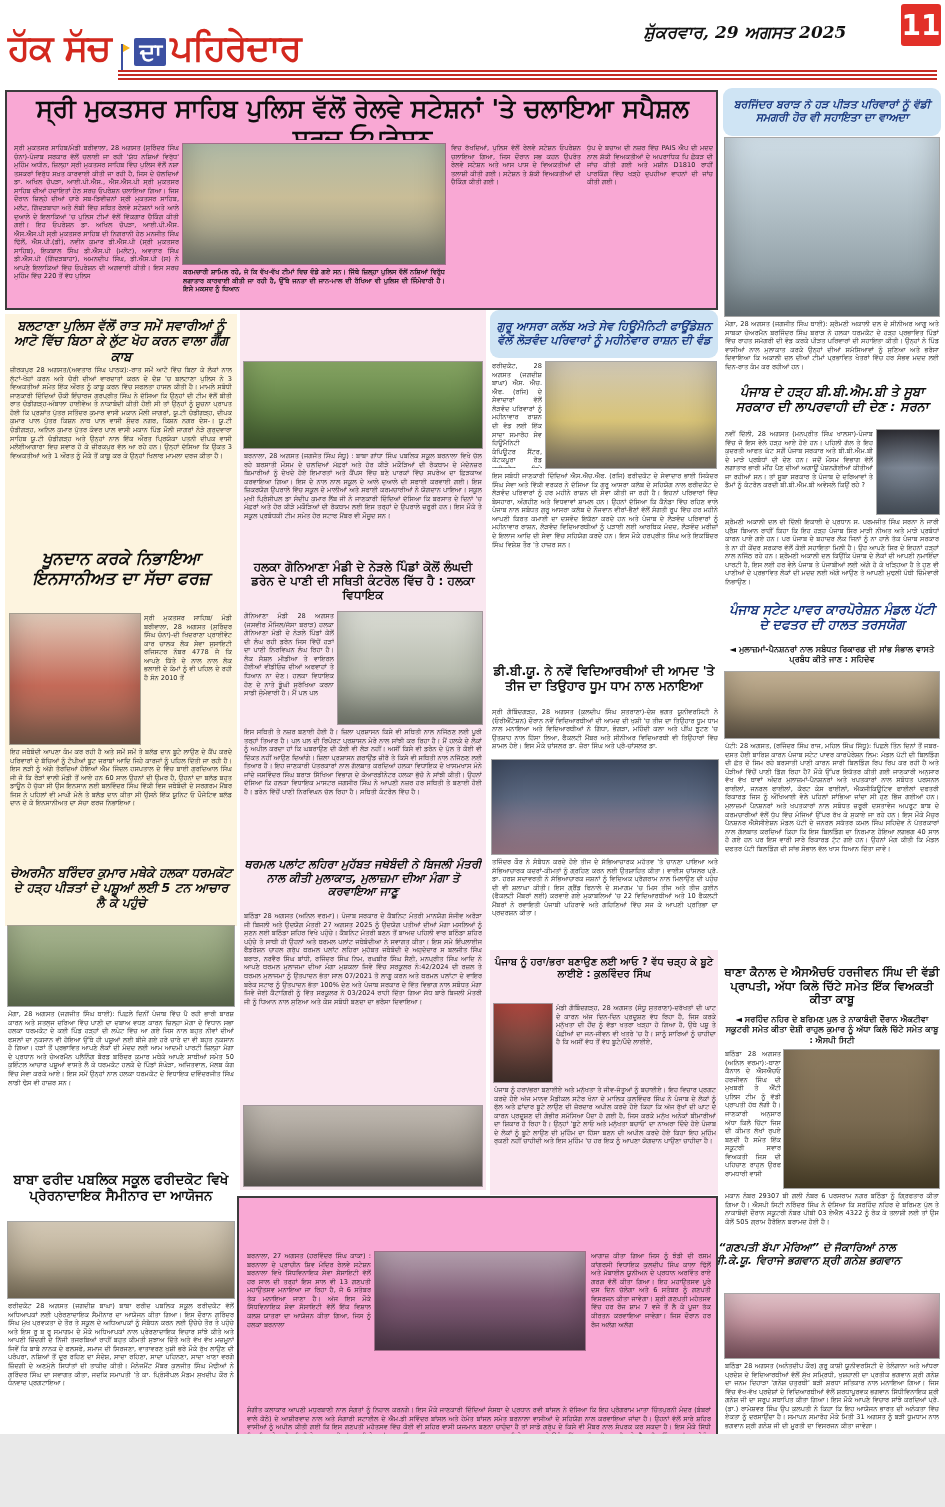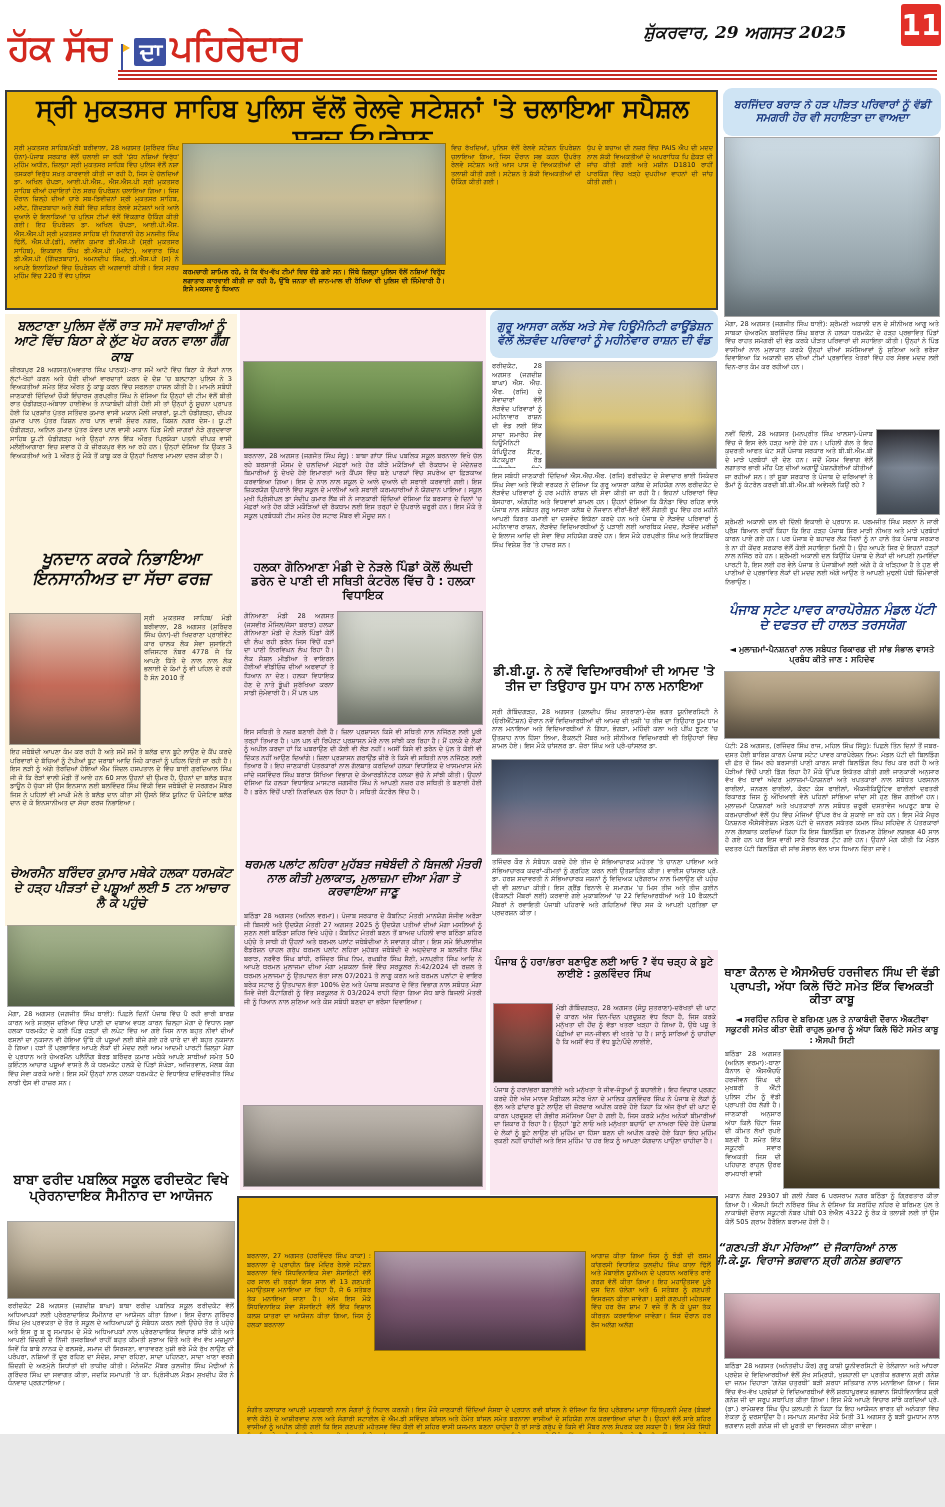--- a/index.html
+++ b/index.html
@@ -6,21 +6,21 @@
   #canvas{position:relative;width:945px;height:1434px;background:#ffffff;overflow:hidden;
           font-family:"DejaVu Sans","Liberation Sans",sans-serif;color:#1a1a1a;}
   .abs{position:absolute;}
   .body-text{font-size:6.6px;line-height:1.3;text-align:justify;color:#222;overflow:hidden;word-break:break-word;}
   .headline{font-weight:bold;text-align:center;line-height:1.18;color:#0d0d0d;overflow:hidden;}
   .ital{font-style:italic;}
   .blue-head{color:#16357e;}
   .blue-box{background:#cfe4f4;border-radius:9px;display:flex;align-items:center;justify-content:center;padding:2px 4px;box-sizing:border-box;}
   .photo{background:#9a9a9a;outline:1px solid rgba(0,0,0,.35);box-shadow:inset 0 -18px 30px rgba(0,0,0,.25);}
   .caption{font-size:6.6px;line-height:1.3;font-weight:bold;text-align:justify;color:#111;overflow:hidden;}
-  .story-box{border:2px solid #3c3c3c;background:#eab308;box-sizing:border-box;}
+  .story-box{border:2px solid #3c3c3c;background:#f9a8d4;box-sizing:border-box;}
   .cream{background:#fdf4df;}
   .pink{background:#fae7f0;}
   .subhead{font-size:8.2px;font-weight:bold;text-align:center;line-height:1.25;color:#111;overflow:hidden;}
   .rule{background:#c62b22;height:2px;margin-bottom:2px;}
   .masthead{color:#d3281e;font-weight:bold;font-size:36px;line-height:1;display:flex;align-items:flex-end;gap:4px;letter-spacing:-1px;}
   .masthead .da{background:#3c50a2;color:#fff;font-size:24px;padding:2px 5px;border-radius:2px;position:relative;}
   .pagebox{background:#e23028;color:#fff;font-weight:bold;font-size:28px;display:flex;align-items:center;justify-content:center;border-radius:3px;}
   .datetxt{font-family:"DejaVu Serif","Liberation Serif",serif;font-weight:bold;font-style:italic;font-size:17px;text-align:center;color:#111;}
   .cmyk{display:flex;gap:2px;}
   .cmyk span{width:13px;height:15px;display:block;border-radius:2px;}
@@ -100,20 +100,21 @@
   <div class="abs photo" style="left:494px;top:1004px;width:58px;height:78px;background:linear-gradient(180deg,#b0473f 0%,#7d4a41 45%,#4e3a34 100%);"></div>
   <div class="abs body-text" style="left:556px;top:1004px;width:160px;height:78px;">ਮੰਡੀ ਗੋਬਿੰਦਗੜ੍ਹ, 28 ਅਗਸਤ (ਸੰਧੂ ਸੁਤਰਾਣਾ)-ਦਰੱਖਤਾਂ ਦੀ ਘਾਟ ਦੇ ਕਾਰਨ ਅੱਜ ਦਿਨ-ਦਿਨ ਪ੍ਰਦੂਸ਼ਣ ਵੱਧ ਰਿਹਾ ਹੈ, ਜਿਸ ਕਰਕੇ ਮਨੁੱਖਤਾ ਦੀ ਹੋਂਦ ਨੂੰ ਵੱਡਾ ਖਤਰਾ ਖੜ੍ਹਾ ਹੋ ਗਿਆ ਹੈ, ਉਥੇ ਪਸ਼ੂ ਤੇ ਪੰਛੀਆਂ ਦਾ ਜਨ-ਜੀਵਨ ਵੀ ਖਤਰੇ 'ਚ ਹੈ। ਸਾਨੂੰ ਸਾਰਿਆਂ ਨੂੰ ਚਾਹੀਦਾ ਹੈ ਕਿ ਅਸੀਂ ਵੱਧ ਤੋਂ ਵੱਧ ਬੂਟੇ/ਪੌਦੇ ਲਾਈਏ,</div>
   <div class="abs body-text" style="left:494px;top:1086px;width:222px;height:104px;">ਪੰਜਾਬ ਨੂੰ ਹਰਾ/ਭਰਾ ਬਣਾਈਏ ਅਤੇ ਮਨੁੱਖਤਾ ਤੇ ਜੀਵ-ਜੰਤੂਆਂ ਨੂੰ ਬਚਾਈਏ। ਇਹ ਵਿਚਾਰ ਪ੍ਰਗਟ ਕਰਦੇ ਹੋਏ ਅੱਜ ਮਾਨਵ ਮੈਡੀਕਲ ਸਟੋਰ ਖੰਨਾ ਦੇ ਮਾਲਿਕ ਕੁਲਵਿੰਦਰ ਸਿੰਘ ਨੇ ਪੰਜਾਬ ਦੇ ਲੋਕਾਂ ਨੂੰ ਫੁੱਲ ਅਤੇ ਛਾਂਦਾਰ ਬੂਟੇ ਲਾਉਣ ਦੀ ਜ਼ੋਰਦਾਰ ਅਪੀਲ ਕਰਦੇ ਹੋਏ ਕਿਹਾ ਕਿ ਅੱਜ ਰੁੱਖਾਂ ਦੀ ਘਾਟ ਦੇ ਕਾਰਨ ਪ੍ਰਦੂਸ਼ਣ ਦੀ ਗੰਭੀਰ ਸਮੱਸਿਆ ਪੈਦਾ ਹੋ ਗਈ ਹੈ, ਜਿਸ ਕਰਕੇ ਮਨੁੱਖ ਅਨੇਕਾਂ ਬੀਮਾਰੀਆਂ ਦਾ ਸ਼ਿਕਾਰ ਹੋ ਰਿਹਾ ਹੈ। ਉਨ੍ਹਾਂ 'ਬੂਟੇ ਲਾਓ ਅਤੇ ਮਨੁੱਖਤਾ ਬਚਾਓ' ਦਾ ਨਾਅਰਾ ਦਿੰਦੇ ਹੋਏ ਪੰਜਾਬ ਦੇ ਲੋਕਾਂ ਨੂੰ ਬੂਟੇ ਲਾਉਣ ਦੀ ਮੁਹਿੰਮ ਦਾ ਹਿੱਸਾ ਬਣਨ ਦੀ ਅਪੀਲ ਕਰਦੇ ਹੋਏ ਕਿਹਾ ਇਹ ਮੁਹਿੰਮ ਰੁਕਣੀ ਨਹੀਂ ਚਾਹੀਦੀ ਅਤੇ ਇਸ ਮੁਹਿੰਮ 'ਚ ਹਰ ਇਕ ਨੂੰ ਆਪਣਾ ਯੋਗਦਾਨ ਪਾਉਣਾ ਚਾਹੀਦਾ ਹੈ।</div>
 
   <div class="abs blue-box" style="left:723px;top:88px;width:218px;height:48px;">
     <div class="headline ital blue-head" style="font-size:11px;width:100%;">ਬਰਜਿੰਦਰ ਬਰਾੜ ਨੇ ਹੜ ਪੀੜਤ ਪਰਿਵਾਰਾਂ ਨੂੰ ਵੰਡੀ ਸਮਗਰੀ ਹੋਰ ਵੀ ਸਹਾਇਤਾ ਦਾ ਵਾਅਦਾ</div>
   </div>
   <div class="abs photo" style="left:725px;top:138px;width:214px;height:178px;background:linear-gradient(180deg,#cfdde6 0%,#aebcc3 45%,#7f8d94 100%);"></div>
   <div class="abs body-text" style="left:725px;top:320px;width:214px;height:62px;">ਮੋਗਾ, 28 ਅਗਸਤ (ਜਗਜੀਤ ਸਿੰਘ ਥਾਈ): ਸ਼੍ਰੋਮਣੀ ਅਕਾਲੀ ਦਲ ਦੇ ਸੀਨੀਅਰ ਆਗੂ ਅਤੇ ਸਾਬਕਾ ਚੇਅਰਮੈਨ ਬਰਜਿੰਦਰ ਸਿੰਘ ਬਰਾੜ ਨੇ ਹਲਕਾ ਧਰਮਕੋਟ ਦੇ ਹੜ੍ਹ ਪ੍ਰਭਾਵਿਤ ਪਿੰਡਾਂ ਵਿੱਚ ਰਾਹਤ ਸਮੱਗਰੀ ਦੀ ਵੰਡ ਕਰਕੇ ਪੀੜਤ ਪਰਿਵਾਰਾਂ ਦੀ ਸਹਾਇਤਾ ਕੀਤੀ। ਉਨ੍ਹਾਂ ਨੇ ਪਿੰਡ ਵਾਸੀਆਂ ਨਾਲ ਮੁਲਾਕਾਤ ਕਰਕੇ ਉਨ੍ਹਾਂ ਦੀਆਂ ਸਮੱਸਿਆਵਾਂ ਨੂੰ ਸੁਣਿਆ ਅਤੇ ਭਰੋਸਾ ਦਿਵਾਇਆ ਕਿ ਅਕਾਲੀ ਦਲ ਦੀਆਂ ਟੀਮਾਂ ਪ੍ਰਭਾਵਿਤ ਖੇਤਰਾਂ ਵਿੱਚ ਹਰ ਸੰਭਵ ਮਦਦ ਲਈ ਦਿਨ-ਰਾਤ ਕੰਮ ਕਰ ਰਹੀਆਂ ਹਨ।</div>
 
+  <div class="abs headline ital" style="left:723px;top:384px;width:218px;height:44px;font-size:13px;">ਪੰਜਾਬ ਦੇ ਹੜ੍ਹ ਬੀ.ਬੀ.ਐਮ.ਬੀ ਤੇ ਸੂਬਾ ਸਰਕਾਰ ਦੀ ਲਾਪਰਵਾਹੀ ਦੀ ਦੇਣ : ਸਰਨਾ</div>
   <div class="abs body-text" style="left:725px;top:430px;width:148px;height:84px;">ਨਵੀਂ ਦਿੱਲੀ, 28 ਅਗਸਤ (ਮਨਪ੍ਰੀਤ ਸਿੰਘ ਖਾਲਸਾ)-ਪੰਜਾਬ ਵਿੱਚ ਜੋ ਇਸ ਵੇਲੇ ਹੜ੍ਹ ਆਏ ਹੋਏ ਹਨ। ਪਹਿਲੀ ਗੱਲ ਤੇ ਇਹ ਕੁਦਰਤੀ ਆਫਤ ਘੱਟ ਸਗੋਂ ਪੰਜਾਬ ਸਰਕਾਰ ਅਤੇ ਬੀ.ਬੀ.ਐਮ.ਬੀ ਦੇ ਮਾੜੇ ਪ੍ਰਬੰਧਾਂ ਦੀ ਦੇਣ ਹਨ। ਜਦੋਂ ਮੌਸਮ ਵਿਭਾਗ ਵੱਲੋਂ ਲਗਾਤਾਰ ਭਾਰੀ ਮੀਂਹ ਪੈਣ ਦੀਆਂ ਅਗਾਊਂ ਪੇਸ਼ਨਗੋਈਆਂ ਕੀਤੀਆਂ ਜਾ ਰਹੀਆਂ ਸਨ। ਤਾਂ ਸੂਬਾ ਸਰਕਾਰ ਤੇ ਪੰਜਾਬ ਦੇ ਦਰਿਆਵਾਂ ਤੇ ਡੈਮਾਂ ਨੂੰ ਕੰਟਰੋਲ ਕਰਦੀ ਬੀ.ਬੀ.ਐਮ.ਬੀ ਅਵੇਸਲੇ ਕਿਉਂ ਰਹੇ ?</div>
   <div class="abs photo" style="left:877px;top:430px;width:62px;height:84px;background:linear-gradient(180deg,#2e2e34 0%,#7e8896 45%,#56606c 100%);"></div>
   <div class="abs body-text" style="left:725px;top:518px;width:214px;height:82px;">ਸ਼੍ਰੋਮਣੀ ਅਕਾਲੀ ਦਲ ਦੀ ਦਿੱਲੀ ਇਕਾਈ ਦੇ ਪ੍ਰਧਾਨ ਸ. ਪਰਮਜੀਤ ਸਿੰਘ ਸਰਨਾ ਨੇ ਜਾਰੀ ਪ੍ਰੈਸ ਬਿਆਨ ਰਾਹੀਂ ਕਿਹਾ ਕਿ ਇਹ ਹੜ੍ਹ ਪੰਜਾਬ ਸਿਰ ਮਾੜੀ ਨੀਅਤ ਅਤੇ ਮਾੜੇ ਪ੍ਰਬੰਧਾਂ ਕਾਰਨ ਪਾਏ ਗਏ ਹਨ। ਪਰ ਪੰਜਾਬ ਦੇ ਬਹਾਦਰ ਲੋਕ ਜਿਨਾਂ ਨੂੰ ਨਾ ਹਾਲੇ ਤੱਕ ਪੰਜਾਬ ਸਰਕਾਰ ਤੇ ਨਾ ਹੀ ਕੇਂਦਰ ਸਰਕਾਰ ਵੱਲੋਂ ਕੋਈ ਸਹਾਇਤਾ ਮਿਲੀ ਹੈ। ਉਹ ਆਪਣੇ ਸਿਰ ਦੇ ਇਹਨਾਂ ਹੜ੍ਹਾਂ ਨਾਲ ਨਜਿੱਠ ਰਹੇ ਹਨ। ਸ਼੍ਰੋਮਣੀ ਅਕਾਲੀ ਦਲ ਕਿਉਂਕਿ ਪੰਜਾਬ ਦੇ ਲੋਕਾਂ ਦੀ ਆਪਣੀ ਨੁਮਾਇੰਦਾ ਪਾਰਟੀ ਹੈ, ਇਸ ਲਈ ਹਰ ਵੇਲੇ ਪੰਜਾਬ ਤੇ ਪੰਜਾਬੀਆਂ ਲਈ ਅੱਗੇ ਹੋ ਕੇ ਖੜ੍ਹਿਆ ਹੈ ਤੇ ਹੁਣ ਵੀ ਪਾਣੀਆਂ ਦੇ ਪ੍ਰਭਾਵਿਤ ਲੋਕਾਂ ਦੀ ਮਦਦ ਲਈ ਅੱਗੇ ਆਉਣ ਤੇ ਆਪਣੀ ਮੁਢਲੀ ਪੰਥੀ ਜ਼ਿੰਮੇਵਾਰੀ ਨਿਭਾਉਣ।</div>
 
   <div class="abs headline ital blue-head" style="left:723px;top:602px;width:218px;height:40px;font-size:13px;">ਪੰਜਾਬ ਸਟੇਟ ਪਾਵਰ ਕਾਰਪੋਰੇਸ਼ਨ ਮੰਡਲ ਪੱਟੀ ਦੇ ਦਫਤਰ ਦੀ ਹਾਲਤ ਤਰਸਯੋਗ</div>
   <div class="abs subhead" style="left:723px;top:644px;width:218px;height:26px;">◄ ਮੁਲਾਜ਼ਮਾਂ-ਪੈਨਸ਼ਨਰਾਂ ਨਾਲ ਸਬੰਧਤ ਰਿਕਾਰਡ ਦੀ ਸਾਂਭ ਸੰਭਾਲ ਵਾਸਤੇ ਪ੍ਰਬੰਧ ਕੀਤੇ ਜਾਣ : ਸਹਿਦੇਵ</div>
   <div class="abs photo" style="left:725px;top:672px;width:214px;height:66px;background:linear-gradient(180deg,#c4b295 0%,#a08f73 50%,#6d6150 100%);"></div>
   <div class="abs body-text" style="left:725px;top:742px;width:214px;height:222px;">ਪੱਟੀ: 28 ਅਗਸਤ, (ਰਜਿੰਦਰ ਸਿੰਘ ਰਾਜ, ਮਹਿਲ ਸਿੰਘ ਸਿੱਧੂ): ਪਿਛਲੇ ਤਿੰਨ ਦਿਨਾਂ ਤੋਂ ਜਬਰ-ਦਸਤ ਹੋਈ ਬਾਰਿਸ਼ ਕਾਰਨ ਪੰਜਾਬ ਸਟੇਟ ਪਾਵਰ ਕਾਰਪੋਰੇਸ਼ਨ ਲਿਮ: ਮੰਡਲ ਪੱਟੀ ਦੀ ਬਿਲਡਿੰਗ ਦੀ ਛੱਤ ਦੋ ਸਿਮ ਰਹੇ ਬਰਸਾਤੀ ਪਾਣੀ ਕਾਰਨ ਸਾਰੀ ਬਿਲਡਿੰਗ ਰਿਪ ਰਿਪ ਕਰ ਰਹੀ ਹੈ ਅਤੇ ਪੌੜੀਆਂ ਵਿੱਚੋਂ ਪਾਣੀ ਡਿੱਗ ਰਿਹਾ ਹੈ? ਮੌਕੇ ਉੱਪਰ ਇਕੱਤਰ ਕੀਤੀ ਗਈ ਜਾਣਕਾਰੀ ਅਨੁਸਾਰ ਵੱਖ ਵੱਖ ਥਾਵਾਂ ਅੰਦਰ ਮੁਲਾਜ਼ਮਾਂ-ਪੈਨਸ਼ਨਰਾਂ ਅਤੇ ਖਪਤਕਾਰਾਂ ਨਾਲ ਸਬੰਧਤ ਪਰਸਨਲ ਫਾਈਲਾਂ, ਜਨਰਲ ਫਾਈਲਾਂ, ਕੋਰਟ ਕੇਸ ਫਾਈਲਾਂ, ਐਕਜੀਕਿਊਟਿਵ ਫਾਈਲਾਂ ਦਫਤਰੀ ਰਿਕਾਰਡ ਜਿਸ ਨੂੰ ਔਖਿਆਈ ਵੇਲੇ ਪਹਿਲਾਂ ਸਾਂਭਿਆ ਜਾਂਦਾ ਸੀ ਹੁਣ ਭਿੱਜ ਗਈਆਂ ਹਨ। ਮੁਲਾਜ਼ਮਾਂ ਪੈਨਸ਼ਨਰਾਂ ਅਤੇ ਖਪਤਕਾਰਾਂ ਨਾਲ ਸਬੰਧਤ ਜ਼ਰੂਰੀ ਦਸਤਾਵੇਜ ਅਪਰੂਟ ਬਾਬ ਦੇ ਕਰਮਚਾਰੀਆਂ ਵੱਲੋਂ ਧੁੱਪ ਵਿੱਚ ਮੰਜਿਆਂ ਉੱਪਰ ਰੱਖ ਕੇ ਸੁਕਾਏ ਜਾ ਰਹੇ ਹਨ। ਇਸ ਮੌਕੇ ਮੈਚੁਰ ਪੈਨਸ਼ਨਰ ਐਸੋਸੀਏਸ਼ਨ ਮੰਡਲ ਪੱਟੀ ਦੇ ਜਨਰਲ ਸਕੱਤਰ ਕਮਲ ਸਿੰਘ ਸਹਿਦੇਵ ਨੇ ਪੱਤਰਕਾਰਾਂ ਨਾਲ ਗੱਲਬਾਤ ਕਰਦਿਆਂ ਕਿਹਾ ਕਿ ਇਸ ਬਿਲਡਿੰਗ ਦਾ ਨਿਰਮਾਣ ਹੋਇਆ ਲਗਭਗ 40 ਸਾਲ ਹੋ ਗਏ ਹਨ ਪਰ ਇਸ ਵਾਰੀ ਸਾਰੇ ਰਿਕਾਰਡ ਟੁੱਟ ਗਏ ਹਨ। ਉਹਨਾਂ ਮੰਗ ਕੀਤੀ ਕਿ ਮੰਡਲ ਦਫਤਰ ਪੱਟੀ ਬਿਲਡਿੰਗ ਦੀ ਸਾਂਭ ਸੰਭਾਲ ਵੱਲ ਖਾਸ ਧਿਆਨ ਦਿੱਤਾ ਜਾਵੇ।</div>
 
   <div class="abs headline" style="left:723px;top:966px;width:218px;height:46px;font-size:11.5px;">ਥਾਣਾ ਕੈਨਾਲ ਦੇ ਐਸਐਚਓ ਹਰਜੀਵਨ ਸਿੰਘ ਦੀ ਵੱਡੀ ਪ੍ਰਾਪਤੀ, ਅੱਧਾ ਕਿਲੋ ਚਿੱਟੇ ਸਮੇਤ ਇੱਕ ਵਿਅਕਤੀ ਕੀਤਾ ਕਾਬੂ</div>

